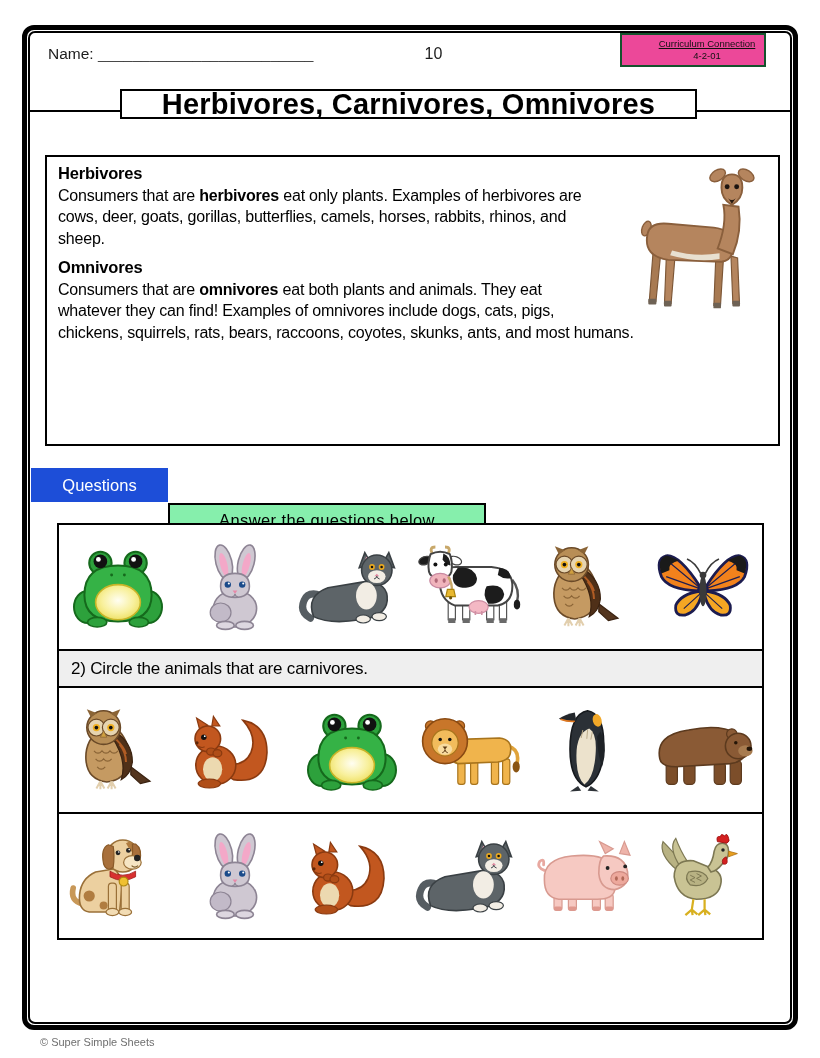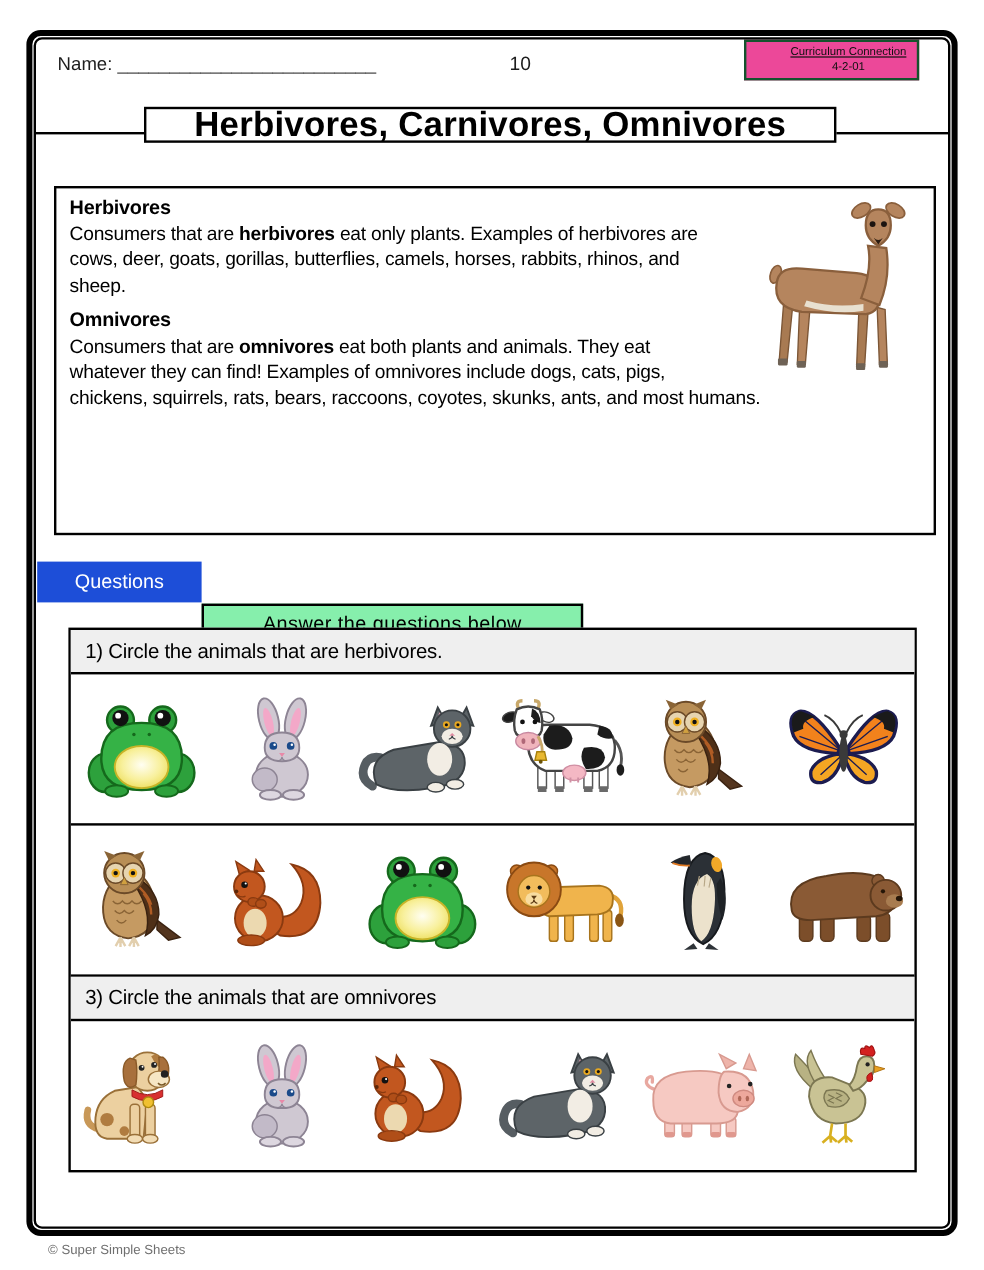--- a/index.html
+++ b/index.html
@@ -372,92 +372,89 @@
     <div class="info-heading">Omnivores</div>
     <p class="info-text"><span>Consumers that are </span><b>omnivores</b><span> eat both plants and animals. They eat whatever they can find! Examples of omnivores include dogs, cats, pigs, chickens, squirrels, rats, bears, raccoons, coyotes, skunks, ants, and most humans.</span></p>
   </div>
 </div>
 
 <div class="qbar-label">Questions</div>
 <div class="qbar-instruction">Answer the questions below</div>
 
 <div class="qtable">
 
+  <div class="qrow-images">
+    <div class="cell">
+        <svg class="animal" viewBox="0 0 140 110">
+          <use href="#sym-frog"></use>
+        </svg>
+      </div>
+    <div class="cell">
+        <svg class="animal" viewBox="0 0 140 110">
+          <use href="#sym-rabbit"></use>
+        </svg>
+      </div>
+    <div class="cell">
+        <svg class="animal" viewBox="0 0 140 110">
+          <use href="#sym-cat"></use>
+        </svg>
+      </div>
+    <div class="cell">
+        <svg class="animal" viewBox="0 0 140 110">
+          <use href="#sym-cow"></use>
+        </svg>
+      </div>
+    <div class="cell">
+        <svg class="animal" viewBox="0 0 140 110">
+          <use href="#sym-owl"></use>
+        </svg>
+      </div>
+    <div class="cell">
+        <svg class="animal" viewBox="0 0 140 110">
+          <use href="#sym-butterfly"></use>
+        </svg>
+      </div>
+  </div>
+
   <div class="qrow-header">
-    <span>1) Circle the animals that are herbivores.</span>
+    <span>2) Circle the animals that are carnivores.</span>
   </div>
   <div class="qrow-images">
     <div class="cell">
         <svg class="animal" viewBox="0 0 140 110">
+          <use href="#sym-owl"></use>
+        </svg>
+      </div>
+    <div class="cell">
+        <svg class="animal" viewBox="0 0 140 110">
+          <use href="#sym-squirrel"></use>
+        </svg>
+      </div>
+    <div class="cell">
+        <svg class="animal" viewBox="0 0 140 110">
           <use href="#sym-frog"></use>
         </svg>
       </div>
     <div class="cell">
         <svg class="animal" viewBox="0 0 140 110">
-          <use href="#sym-rabbit"></use>
-        </svg>
-      </div>
-    <div class="cell">
-        <svg class="animal" viewBox="0 0 140 110">
-          <use href="#sym-cat"></use>
-        </svg>
-      </div>
-    <div class="cell">
-        <svg class="animal" viewBox="0 0 140 110">
-          <use href="#sym-cow"></use>
-        </svg>
-      </div>
-    <div class="cell">
-        <svg class="animal" viewBox="0 0 140 110">
-          <use href="#sym-owl"></use>
-        </svg>
-      </div>
-    <div class="cell">
-        <svg class="animal" viewBox="0 0 140 110">
-          <use href="#sym-butterfly"></use>
-        </svg>
-      </div>
-  </div>
-
-  <div class="qrow-images">
-    <div class="cell">
-        <svg class="animal" viewBox="0 0 140 110">
-          <use href="#sym-owl"></use>
-        </svg>
-      </div>
-    <div class="cell">
-        <svg class="animal" viewBox="0 0 140 110">
-          <use href="#sym-squirrel"></use>
-        </svg>
-      </div>
-    <div class="cell">
-        <svg class="animal" viewBox="0 0 140 110">
-          <use href="#sym-frog"></use>
-        </svg>
-      </div>
-    <div class="cell">
-        <svg class="animal" viewBox="0 0 140 110">
           <use href="#sym-lion"></use>
         </svg>
       </div>
     <div class="cell">
         <svg class="animal" viewBox="0 0 140 110">
           <use href="#sym-penguin"></use>
         </svg>
       </div>
     <div class="cell">
         <svg class="animal" viewBox="0 0 140 110">
           <use href="#sym-bear"></use>
         </svg>
       </div>
   </div>
 
-  <div class="qrow-header">
-    <span>3) Circle the animals that are omnivores</span>
-  </div>
   <div class="qrow-images last">
     <div class="cell">
         <svg class="animal" viewBox="0 0 140 110">
           <use href="#sym-dog"></use>
         </svg>
       </div>
     <div class="cell">
         <svg class="animal" viewBox="0 0 140 110">
           <use href="#sym-rabbit"></use>
         </svg>

